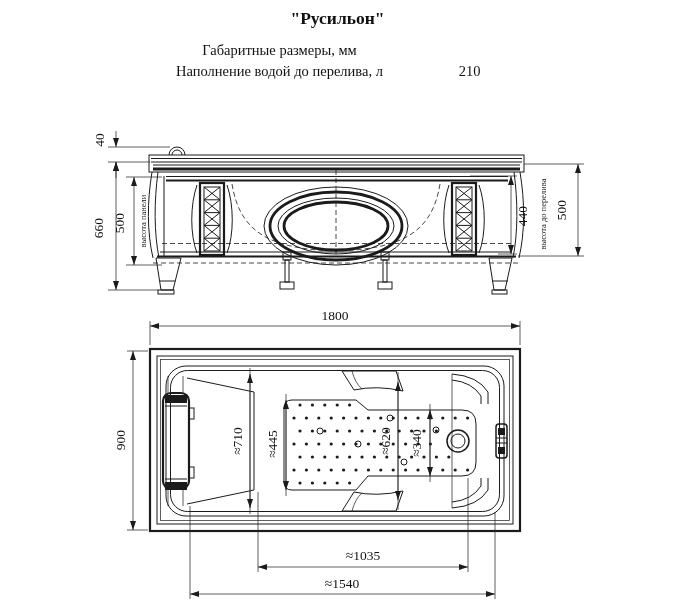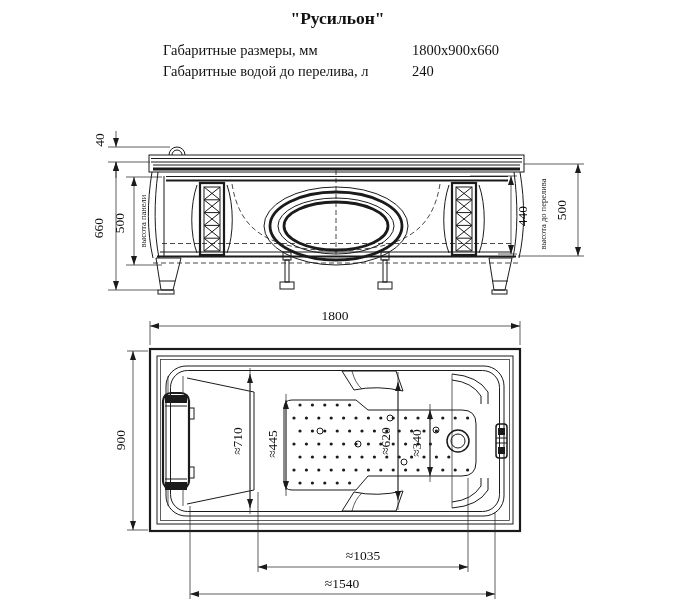--- a/index.html
+++ b/index.html
@@ -1,20 +1,20 @@
 <!DOCTYPE html>
 <html><head>
 <meta charset="utf-8">
 <style>
   html,body{margin:0;padding:0;background:#fff;}
   .page{position:relative;width:675px;height:600px;background:#fff;overflow:hidden;
         font-family:"Liberation Serif",serif;color:#111;}
   .title{position:absolute;left:0;top:8px;width:675px;text-align:center;
          font-size:17.5px;font-weight:bold;}
-  .specs{position:absolute;left:163px;top:42px;width:380px;}
+  .specs{position:absolute;left:155px;top:42px;width:380px;text-align:center;}
   .spec-row{display:flex;height:20.5px;font-size:14.5px;}
   .spec-label{width:249px;}
   .spec-value{flex:1;}
   svg{position:absolute;left:0;top:0;}
   
   .d line,.d path,.d rect,.d ellipse,.d circle{fill:none;stroke:#1b1b1b;stroke-width:1;}
   .d .w22{stroke-width:2.2;}
   .d .w26{stroke-width:2.8;}
   .d .w15{stroke-width:1.5;}
   .d .thin{stroke-width:0.75;stroke:#2a2a2a;}
@@ -26,25 +26,24 @@
 </head>
 <body>
 
 <div class="page">
 
   <div class="title">"Русильон"</div>
 
   <div class="specs">
     <div class="spec-row">
       <span class="spec-label">Габаритные размеры, мм</span>
-      <span class="spec-value">1800x900x660</span>
     </div>
     <div class="spec-row">
-      <span class="spec-label">Габаритные водой до перелива, л</span>
-      <span class="spec-value">240</span>
+      <span class="spec-label">Наполнение водой до перелива, л</span>
+      <span class="spec-value">210</span>
     </div>
   </div>
 
   <svg class="d" width="675" height="600" viewBox="0 0 675 600">
     <defs>
       <marker id="ar" orient="auto-start-reverse" markerUnits="userSpaceOnUse" markerWidth="10" markerHeight="8" refX="9" refY="3">
         <path d="M0 0 L9 3 L0 6 Z" style="fill:#1b1b1b;stroke:none"></path>
       </marker>
     </defs>
 

